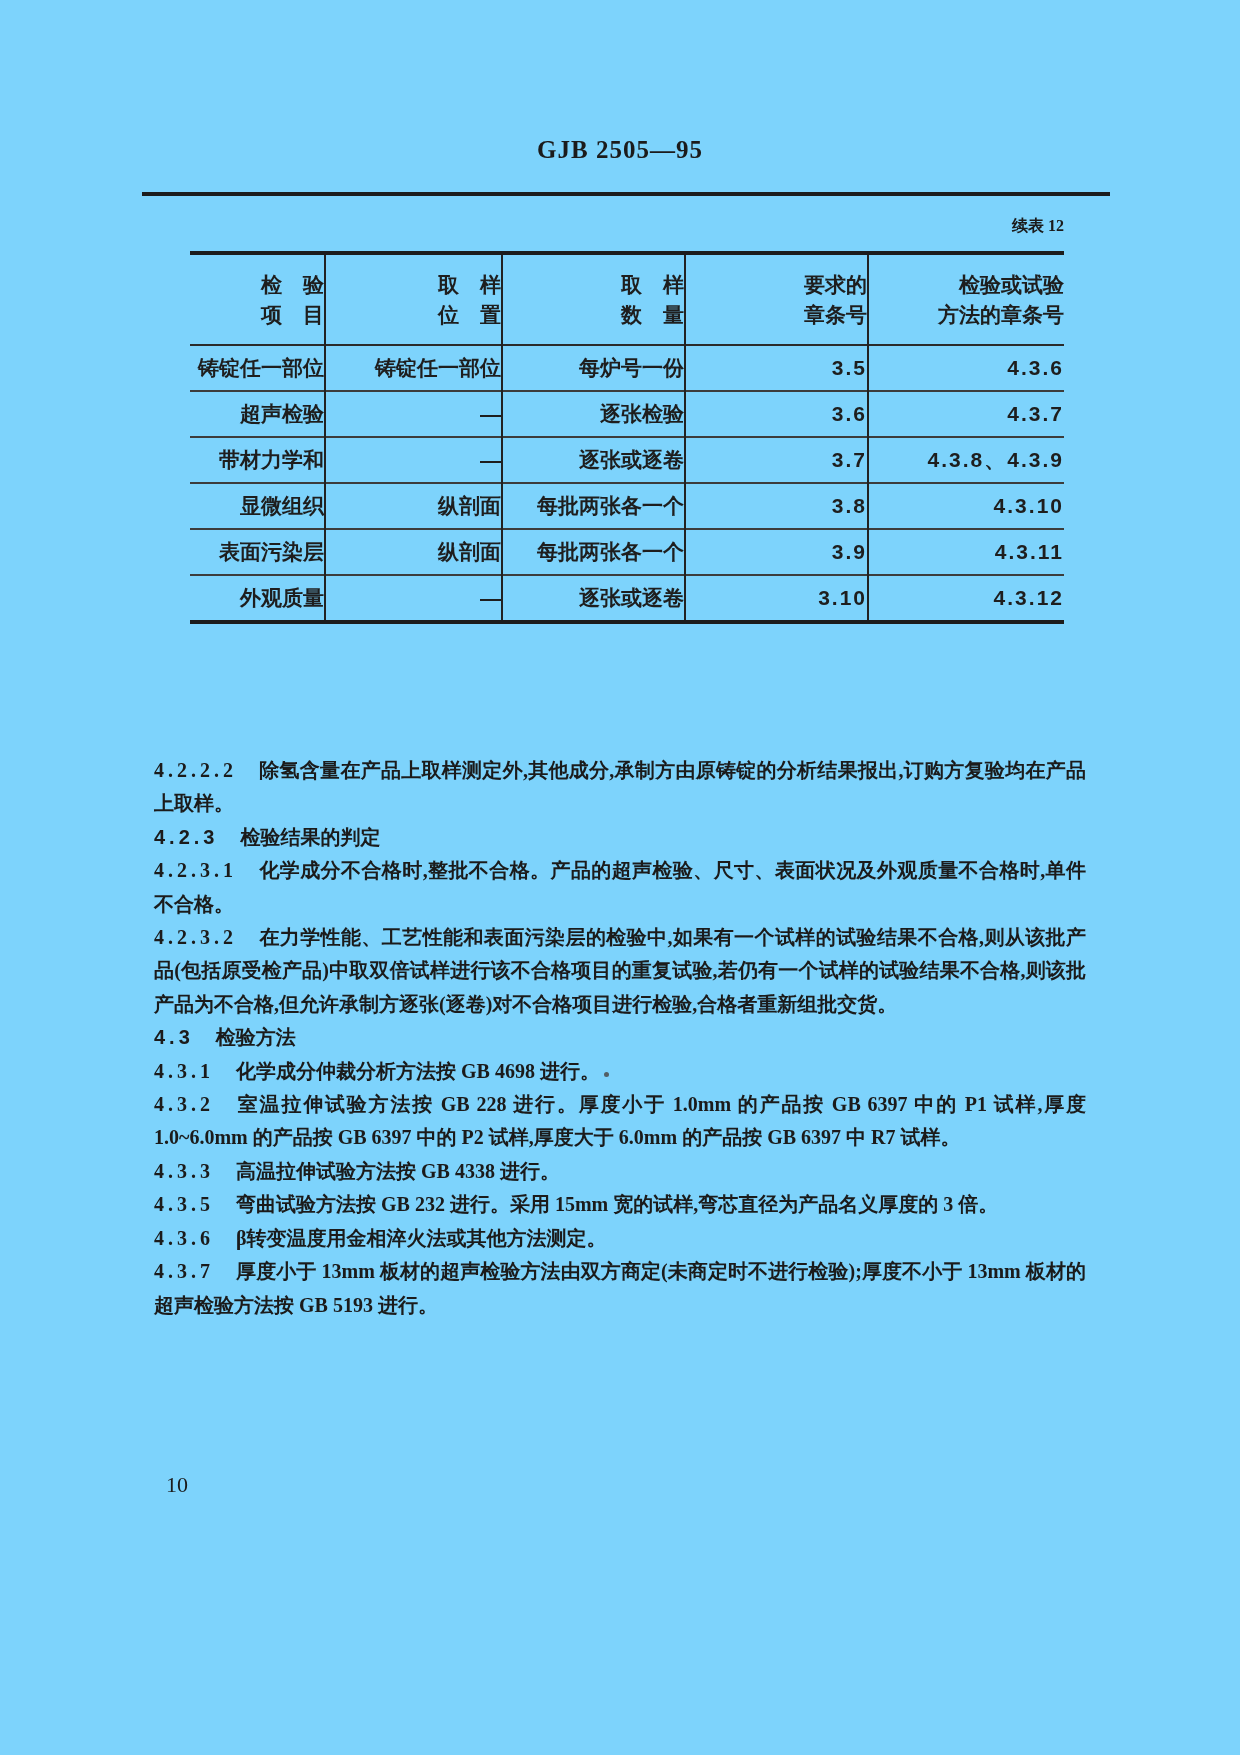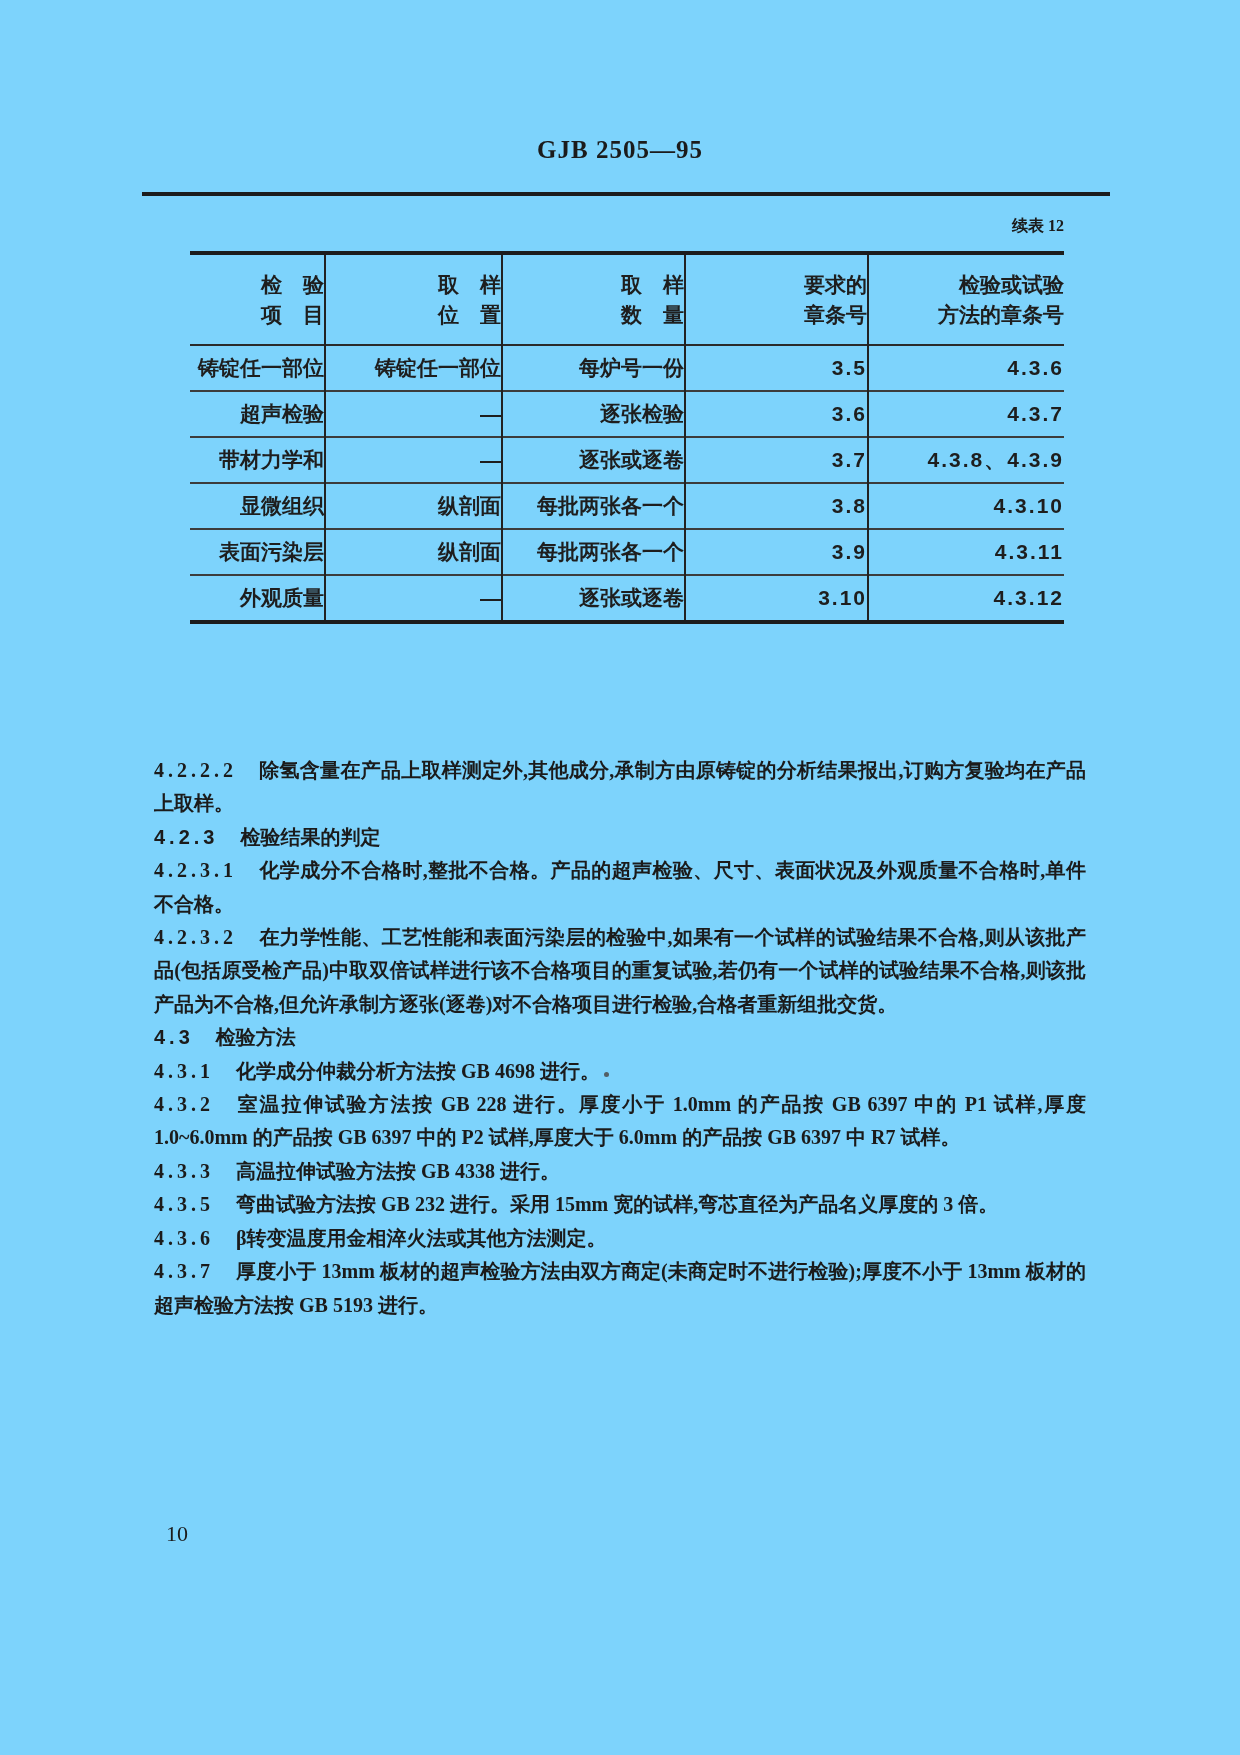--- a/index.html
+++ b/index.html
@@ -48,21 +48,21 @@
     font-size:20px;line-height:33.4px;text-align:justify;
   }
   .body-text p{margin:0;font-weight:bold;}
   .cnum{font-weight:bold;letter-spacing:4px;margin-right:22px;white-space:nowrap;}
   p.sect .ctext,p.sect .cnum{
     font-family:"Liberation Sans","DejaVu Sans",sans-serif;
   }
   .ctext{font-weight:bold;}
   
   .page-number{
-    position:absolute;top:1521px;left:166px;font-size:22px;font-weight:normal;
+    position:absolute;top:1472px;left:166px;font-size:22px;font-weight:normal;
   }
   .speck{
     position:absolute;top:1072px;left:604px;width:5px;height:5px;
     background:#4a4a4a;border-radius:50%;opacity:.85;
   }
 </style>
 </head>
 <body>
 
 <div class="page">

